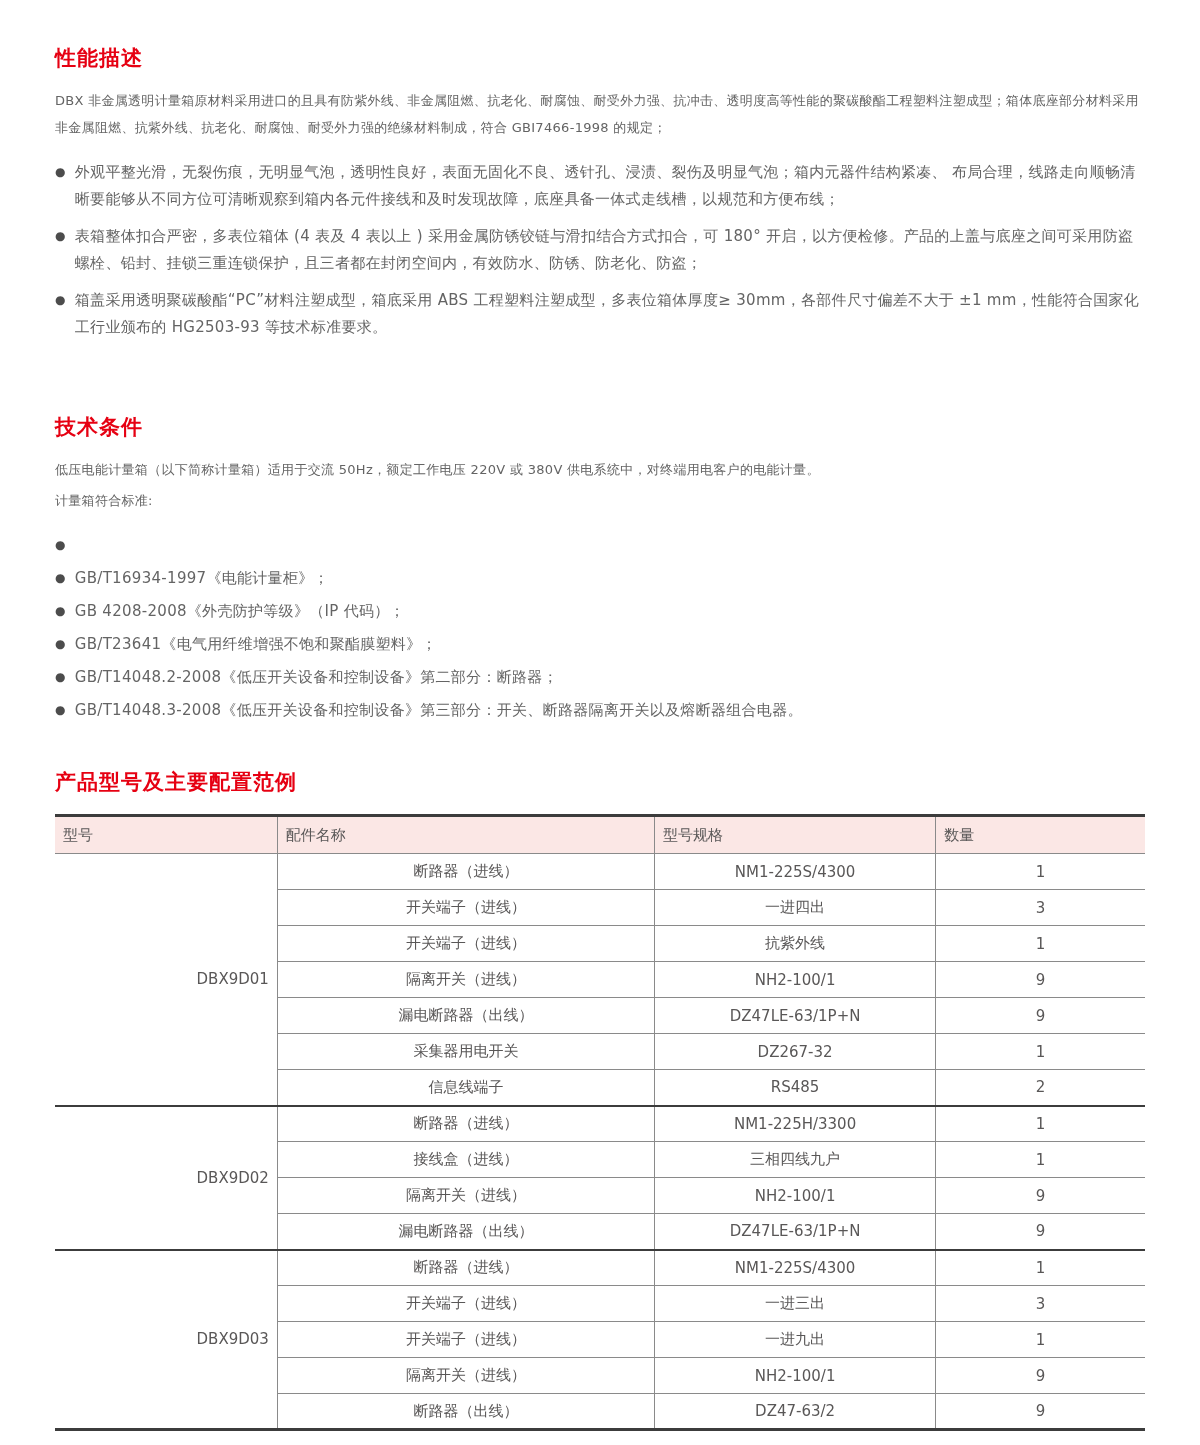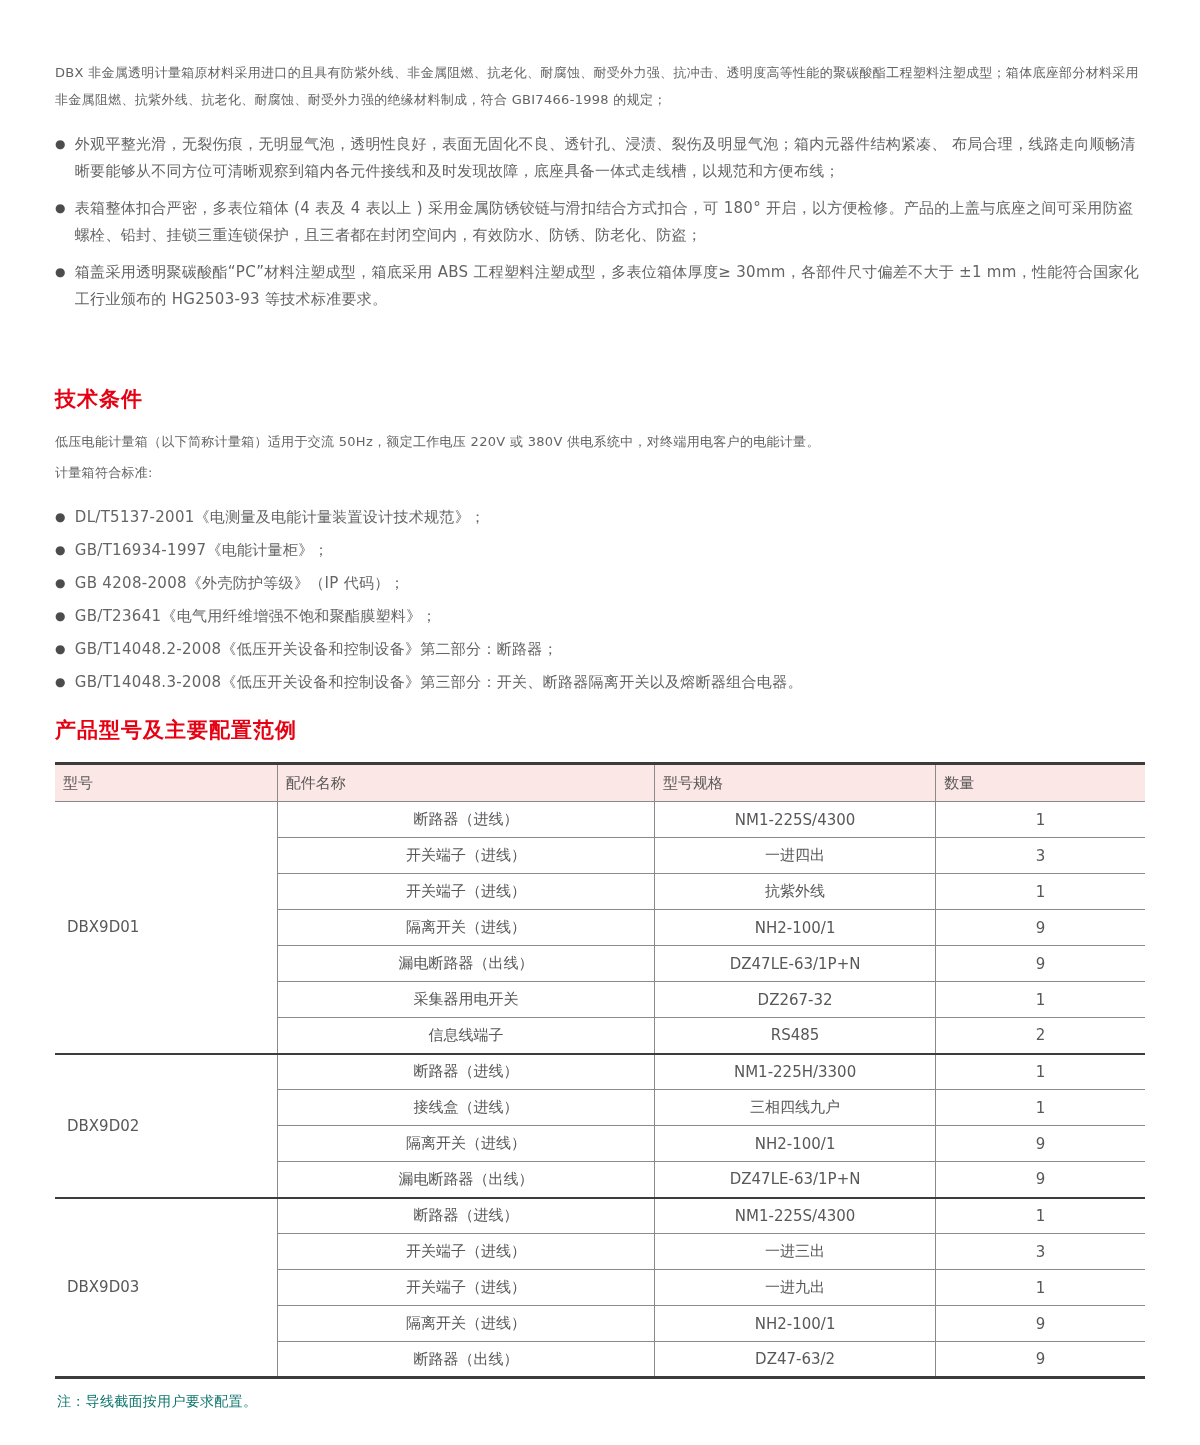--- a/index.html
+++ b/index.html
@@ -19,21 +19,21 @@
   }
   .page{padding:44px 55px 40px 55px;}
   .sec-title{
     color:var(--accent);
     font-size:21px;
     font-weight:700;
     margin:0;
     letter-spacing:1px;
   }
   .sec-gap-1{margin-top:72px;}
-  .sec-gap-2{margin-top:20px;}
+  .sec-gap-2{margin-top:44px;}
   p.body-text{
     font-size:13px;
     line-height:27px;
     margin:15px 0 0 0;
     letter-spacing:0.3px;
   }
   ul.bullets{
     list-style:none;
     margin:18px 0 0 0;
     padding:0;
@@ -76,37 +76,38 @@
   table.config th:last-child{border-right:none;}
   table.config td{
     height:36px;
     text-align:center;
     border-top:1px solid var(--line-thin);
     border-right:1px solid var(--line-thin);
     padding:0 8px;
   }
   table.config td.qty{border-right:none;}
   table.config td.model{
-    text-align:left;
+    text-align:right;
     padding-left:12px;
     vertical-align:middle;
   }
   table.config tr.group-start td{border-top:2px solid var(--line-thick);}
   p.note{
     font-size:14px;
     color:#0f766e;
     margin:14px 0 0 2px;
     letter-spacing:0.3px;
   }
 </style>
 </head>
 <body>
 
 <div class="page">
 
+  <h2 class="sec-title">性能描述</h2>
   <p class="body-text">DBX 非金属透明计量箱原材料采用进口的且具有防紫外线、非金属阻燃、抗老化、耐腐蚀、耐受外力强、抗冲击、透明度高等性能的聚碳酸酯工程塑料注塑成型；箱体底座部分材料采用非金属阻燃、抗紫外线、抗老化、耐腐蚀、耐受外力强的绝缘材料制成，符合 GBI7466-1998 的规定；</p>
   <ul class="bullets">
     <li>
       <span class="dot">●</span>
       <span>外观平整光滑，无裂伤痕，无明显气泡，透明性良好，表面无固化不良、透针孔、浸渍、裂伤及明显气泡；箱内元器件结构紧凑、 布局合理，线路走向顺畅清晰要能够从不同方位可清晰观察到箱内各元件接线和及时发现故障，底座具备一体式走线槽，以规范和方便布线；</span>
     </li>
     <li>
       <span class="dot">●</span>
       <span>表箱整体扣合严密，多表位箱体 (4 表及 4 表以上 ) 采用金属防锈铰链与滑扣结合方式扣合，可 180° 开启，以方便检修。产品的上盖与底座之间可采用防盗螺栓、铅封、挂锁三重连锁保护，且三者都在封闭空间内，有效防水、防锈、防老化、防盗；</span>
     </li>
@@ -115,21 +116,20 @@
       <span>箱盖采用透明聚碳酸酯“PC”材料注塑成型，箱底采用 ABS 工程塑料注塑成型，多表位箱体厚度≥ 30mm，各部件尺寸偏差不大于 ±1 mm，性能符合国家化工行业颁布的 HG2503-93 等技术标准要求。</span>
     </li>
   </ul>
 
   <h2 class="sec-title sec-gap-1">技术条件</h2>
   <p class="body-text">低压电能计量箱（以下简称计量箱）适用于交流 50Hz，额定工作电压 220V 或 380V 供电系统中，对终端用电客户的电能计量。</p>
   <p class="body-text" style="margin-top:4px;">计量箱符合标准:</p>
   <ul class="bullets standards">
     <li>
       <span class="dot">●</span>
-      <span>DL/T5137-2001《电测量及电能计量装置设计技术规范》；</span>
     </li>
     <li>
       <span class="dot">●</span>
       <span>GB/T16934-1997《电能计量柜》；</span>
     </li>
     <li>
       <span class="dot">●</span>
       <span>GB 4208-2008《外壳防护等级》（IP 代码）；</span>
     </li>
     <li>

